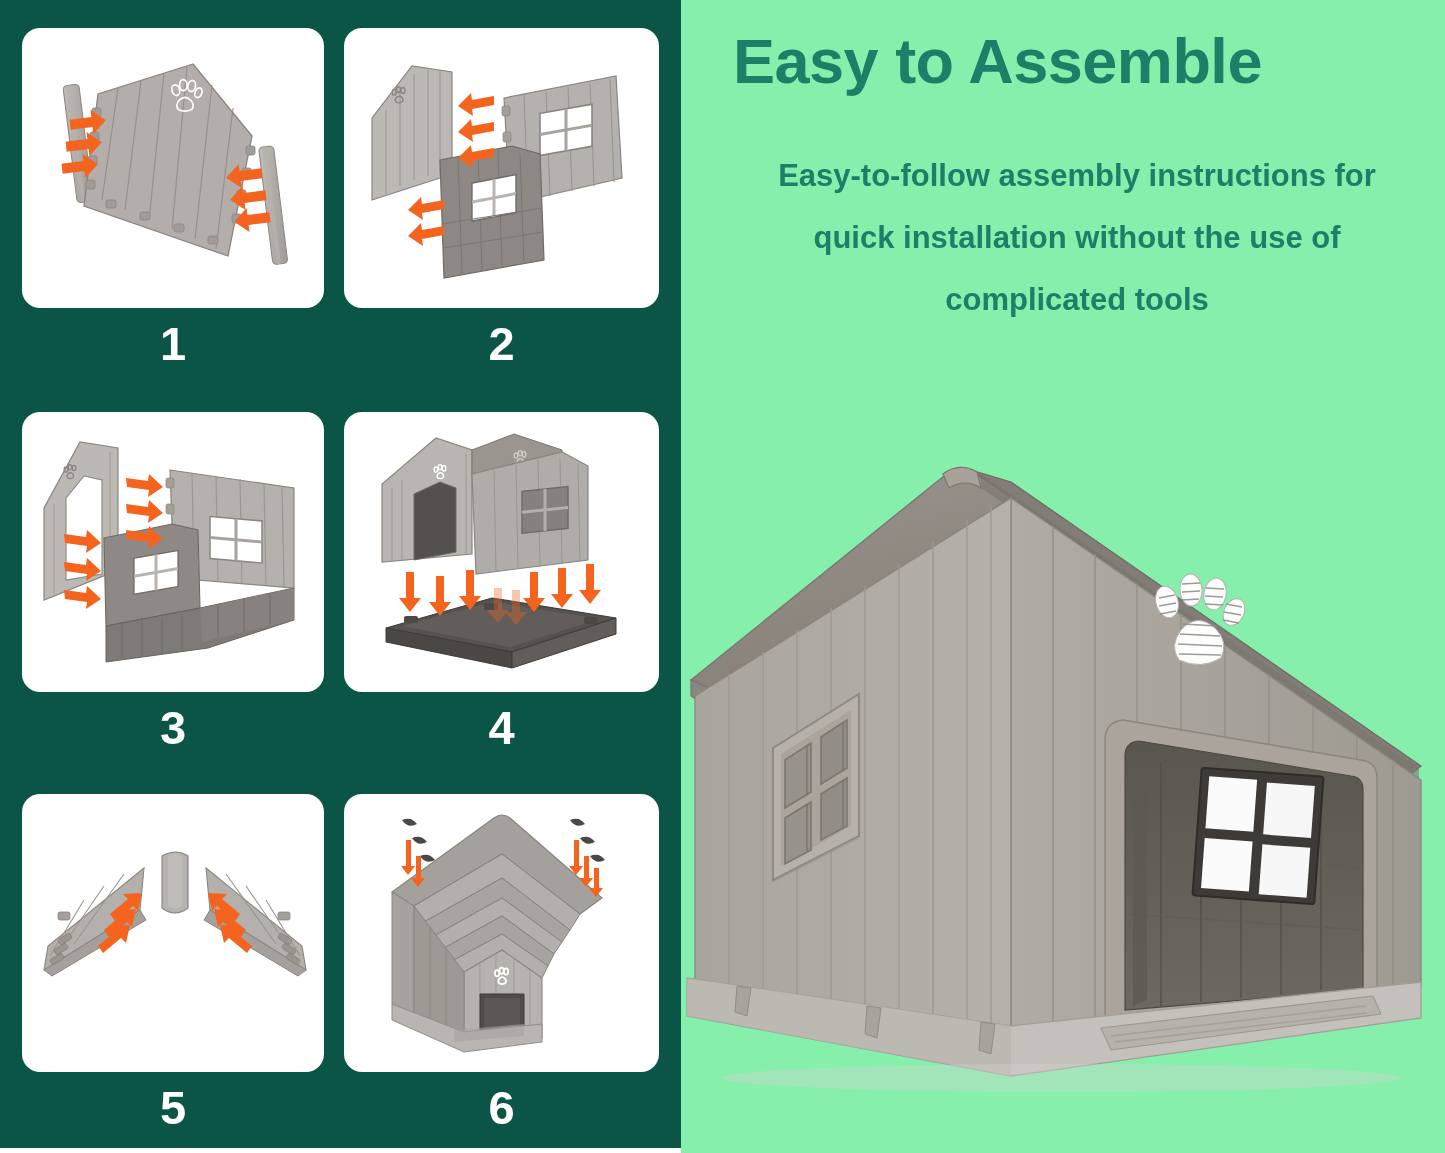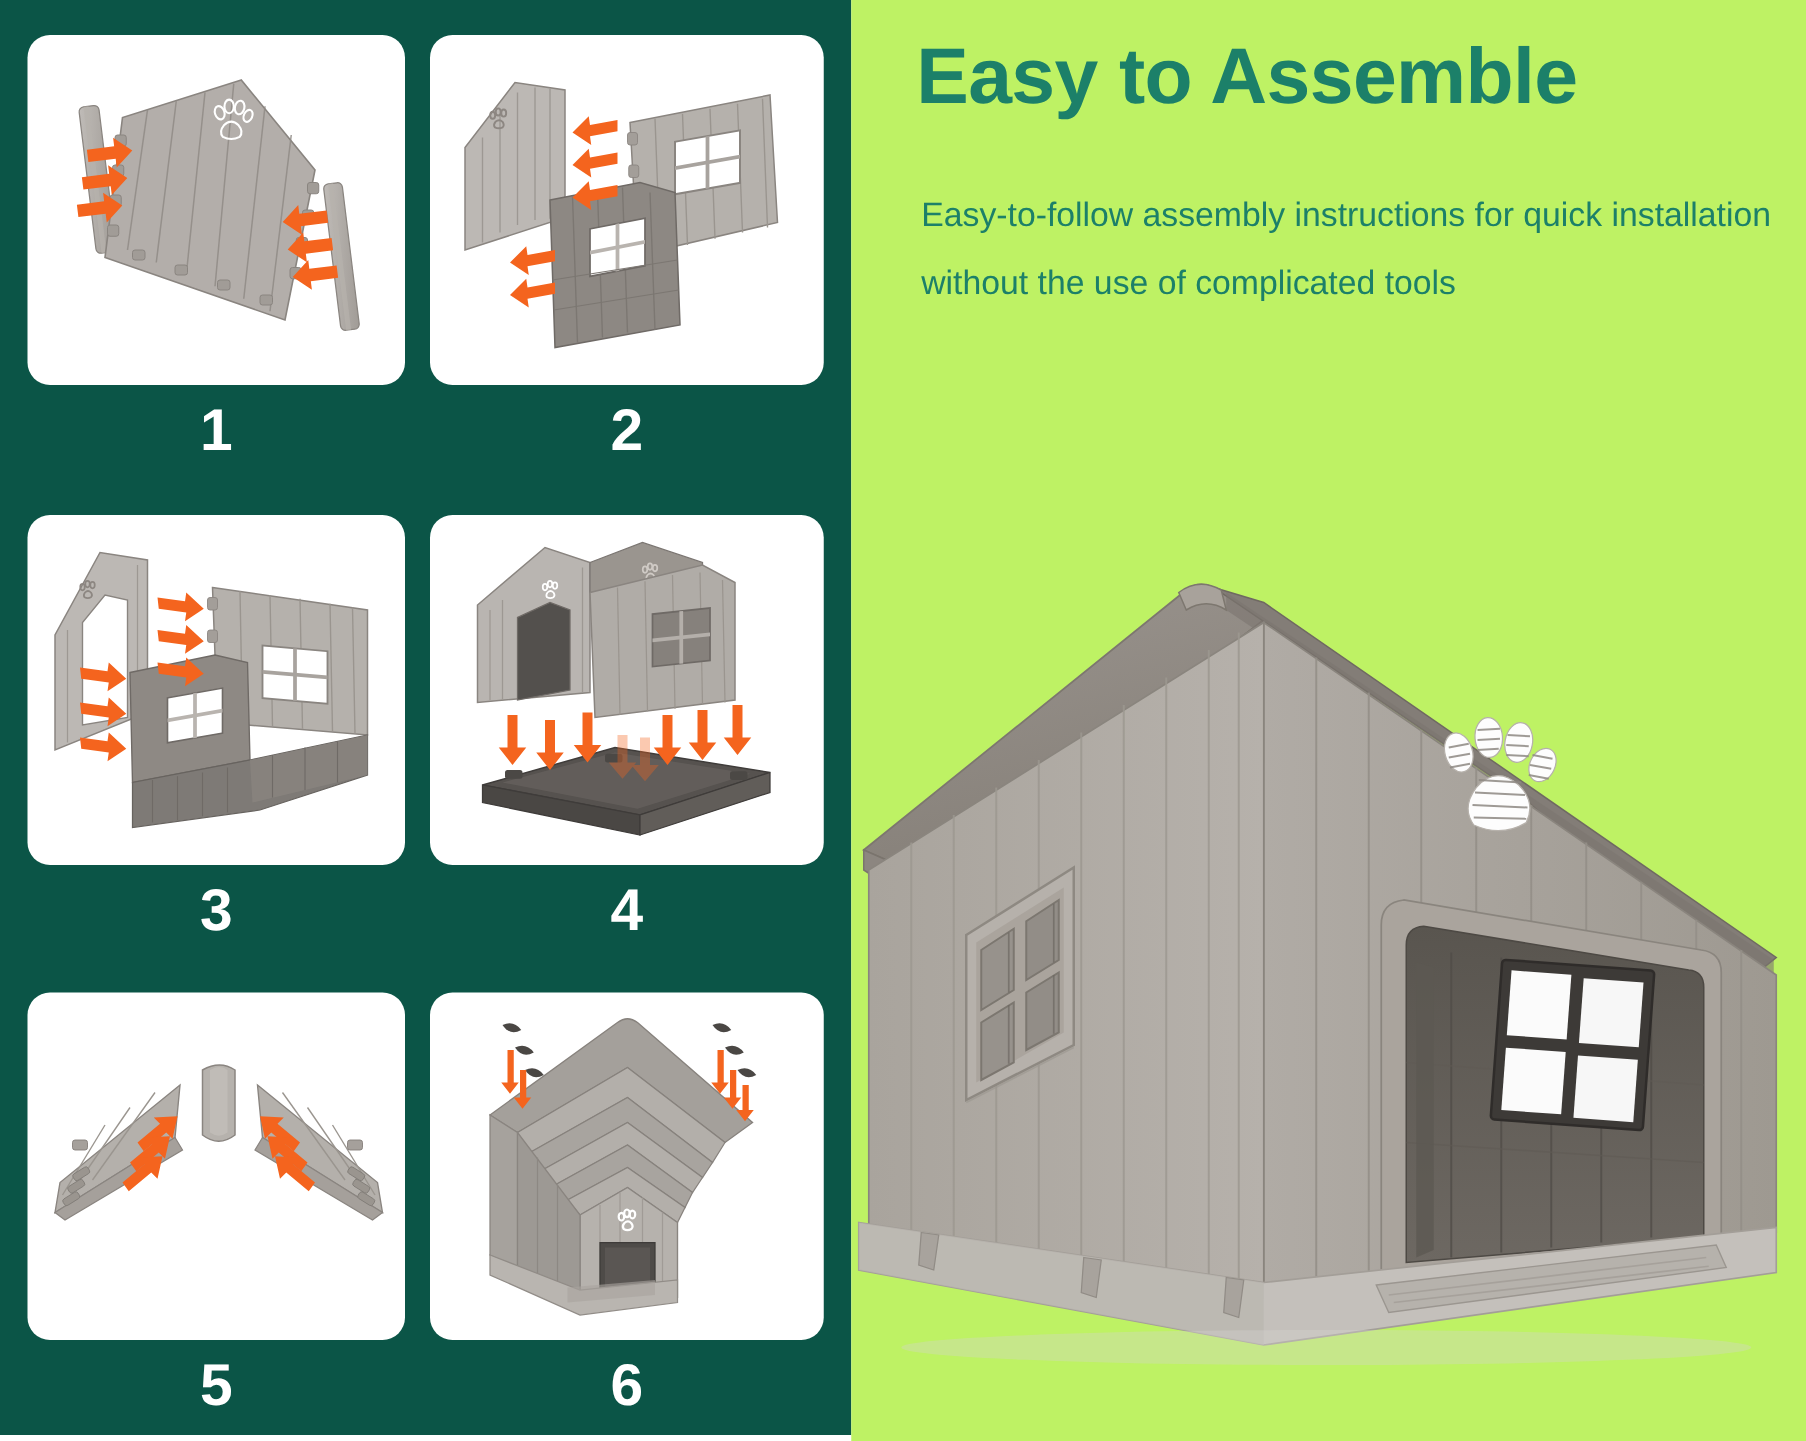--- a/index.html
+++ b/index.html
@@ -36,36 +36,37 @@
     line-height:1;
     letter-spacing:0px;
   }
 
   
   .step-card svg{display:block;width:100%;height:100%;}
 
   
   #right-col{
     position:absolute;left:681px;top:0;width:764px;height:1153px;
-    background:#bef264;
+    background:#86efac;
   }
   #headline{
     position:absolute;left:52px;top:28px;width:700px;
     color:#1c8069;
     font-size:63px;
     font-weight:bold;
     letter-spacing:-0.5px;
     line-height:1.06;
   }
   #subtext{
     position:absolute;left:56px;top:145px;width:680px;
     color:#1c8069;
-    font-size:27px;
+    font-size:31px;
     line-height:2.0;
-    font-weight:normal;
+    font-weight:bold;
+    text-align:center;
   }
   #hero{
     position:absolute;left:0px;top:430px;width:764px;height:700px;
   }
   #hero svg{display:block;width:100%;height:100%;}
 </style>
 </head>
 <body>
 
 <div id="steps-panel">

